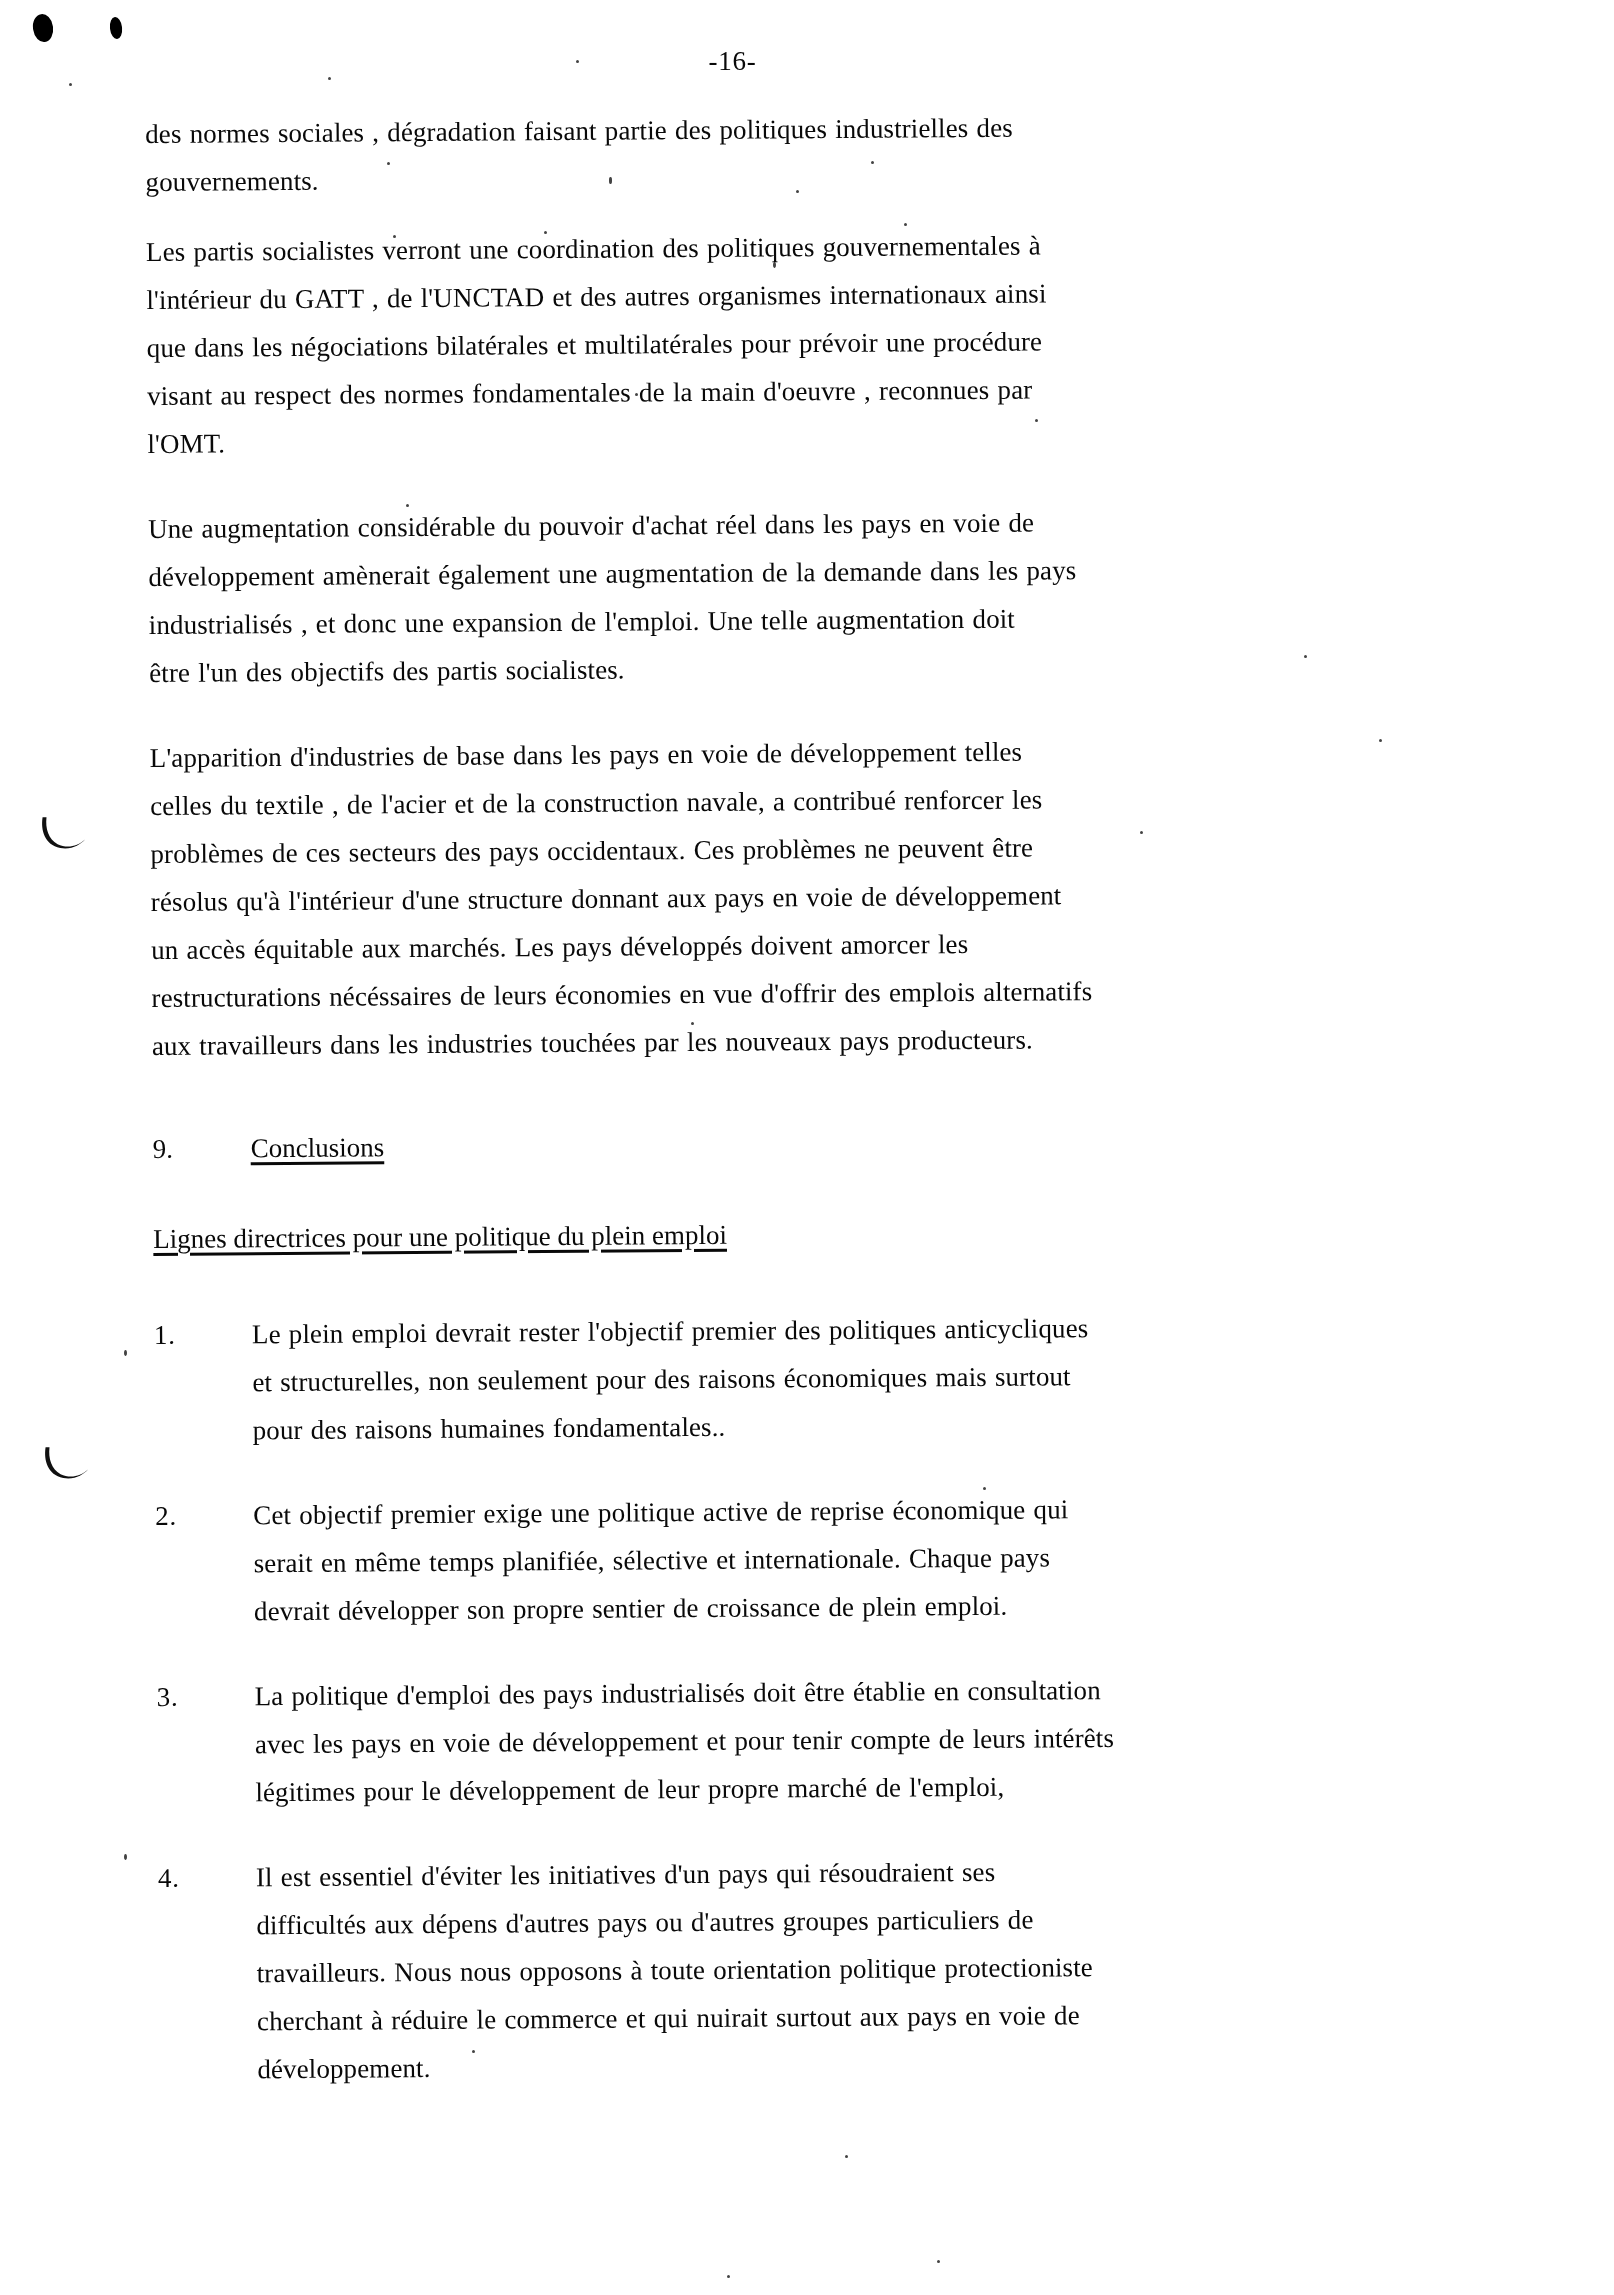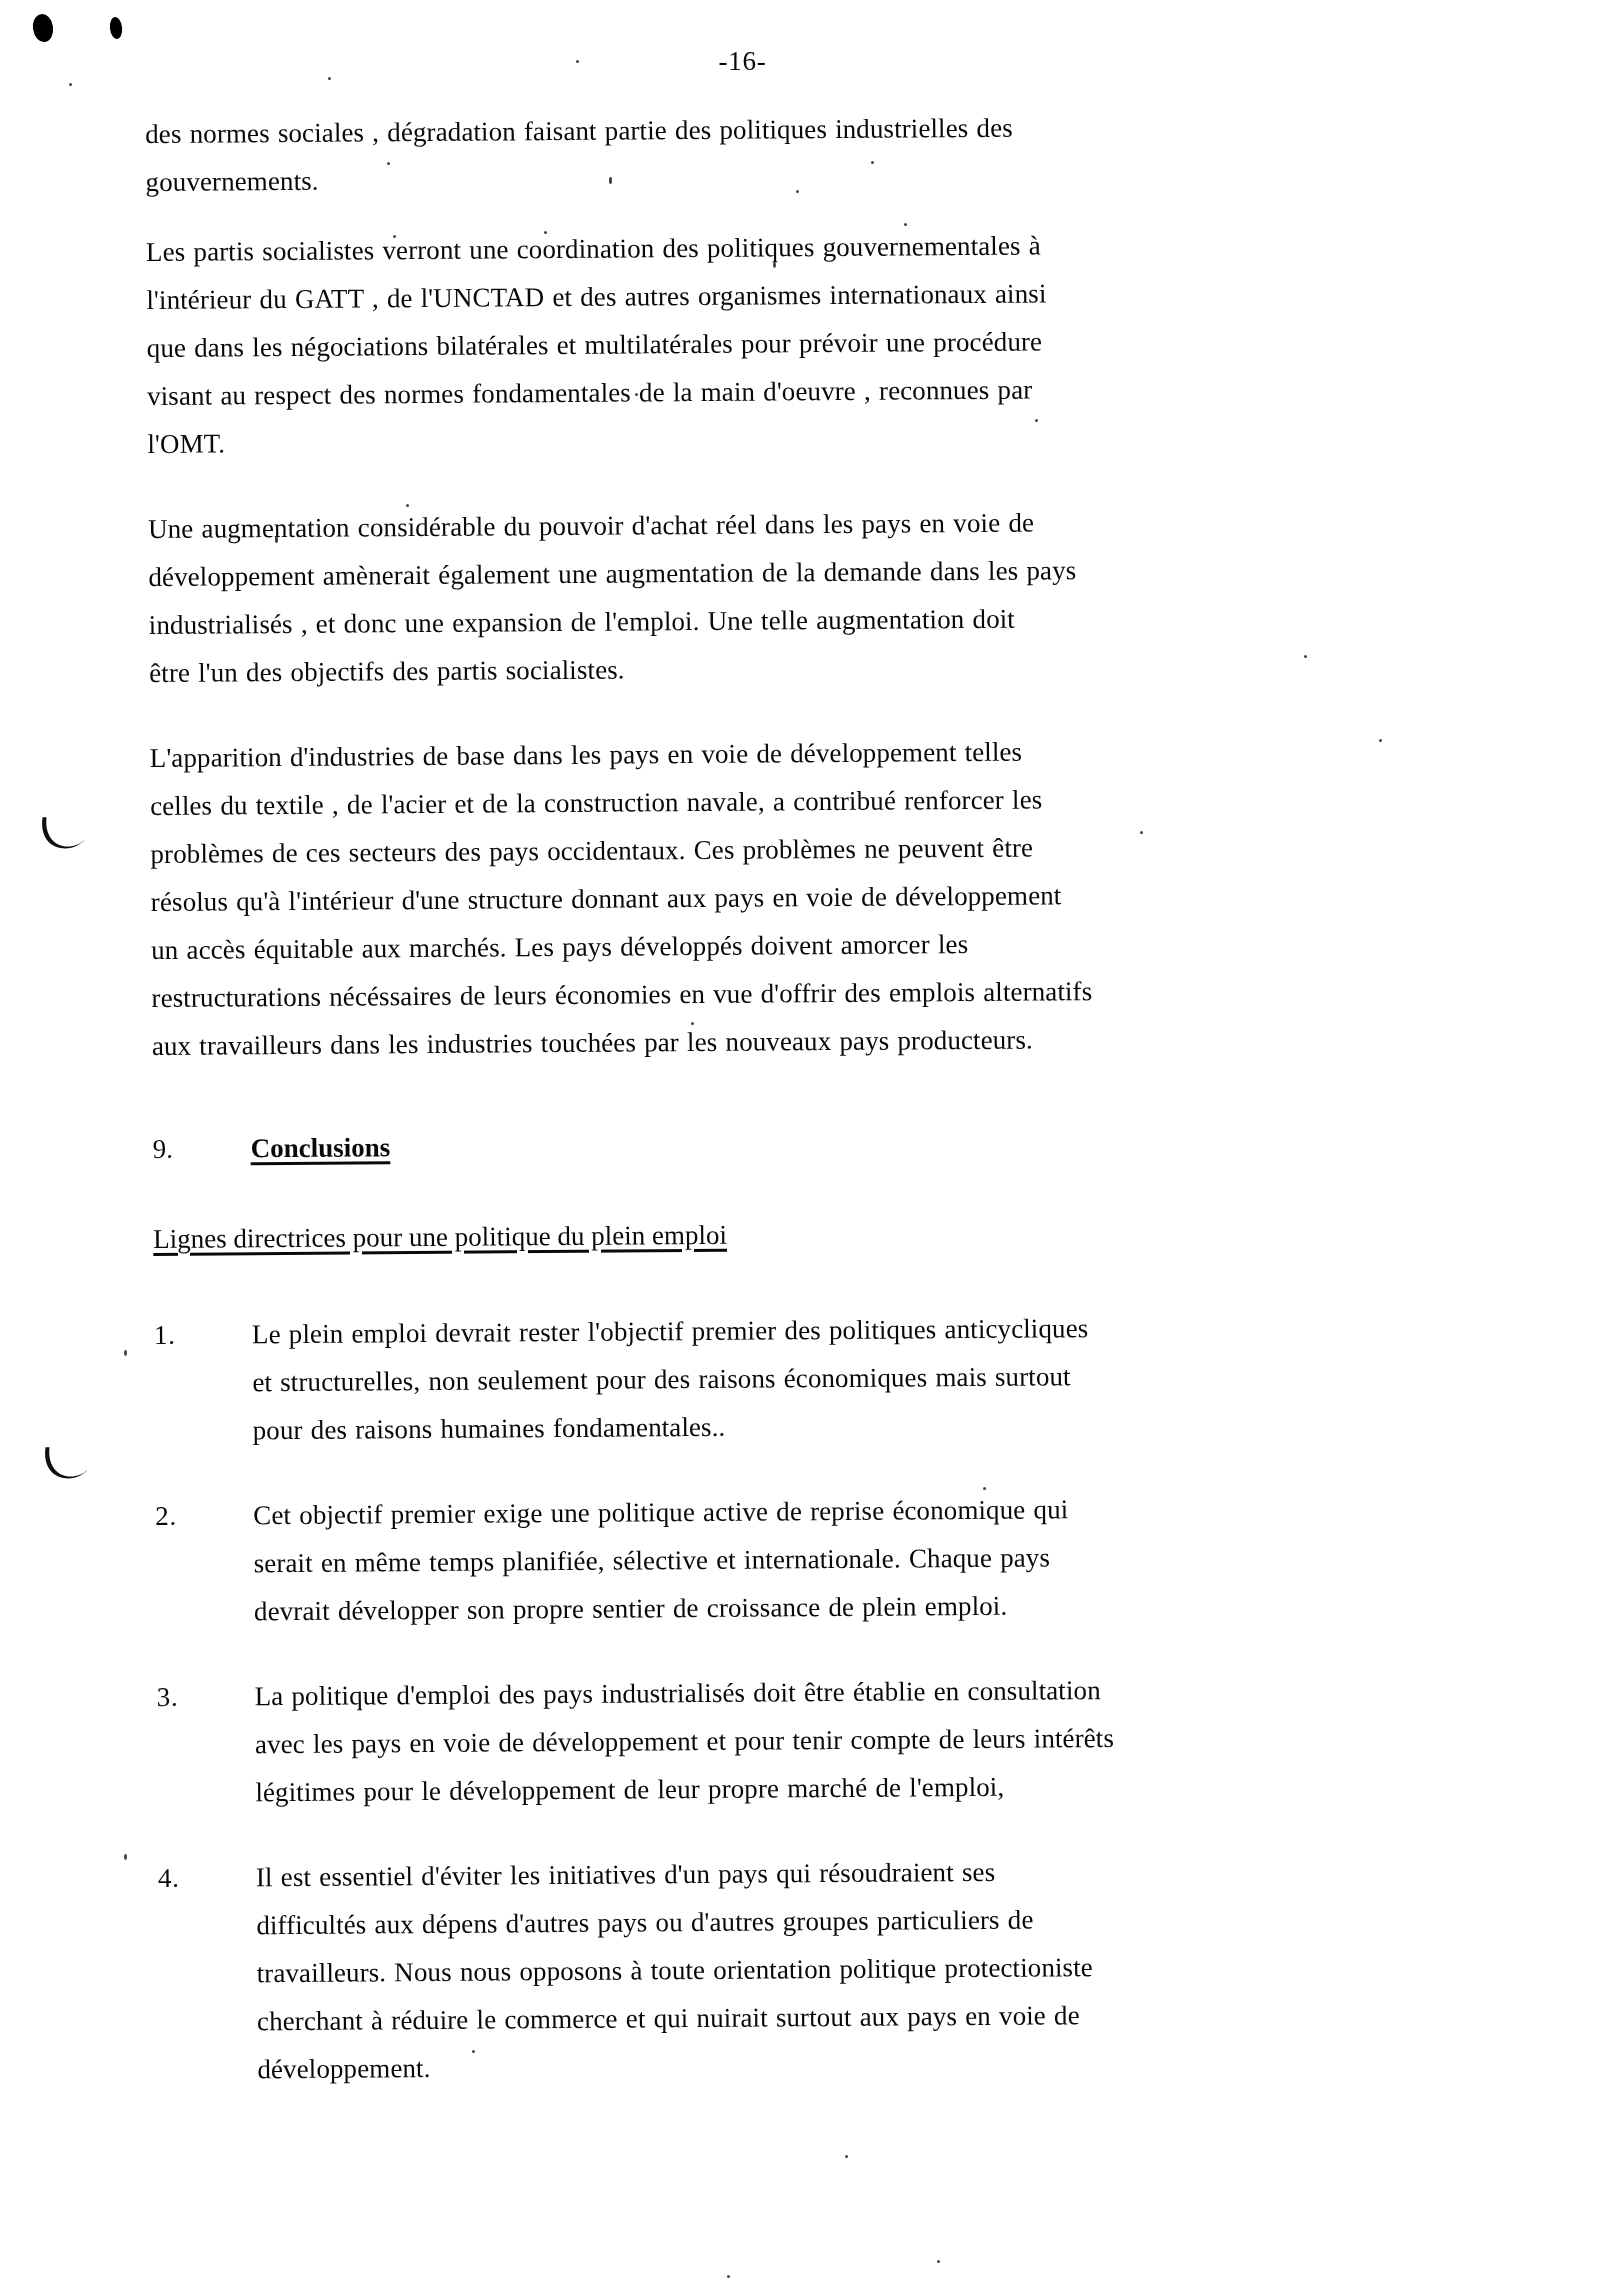--- a/index.html
+++ b/index.html
@@ -44,21 +44,21 @@
     width: 51px;
     height: 38px;
     overflow: visible;
   }
   #mark-1 { left: 38px; top: 816px; }
   #mark-2 { left: 41px; top: 1446px; }
 
   
   #page-number {
     position: absolute;
-    left: 12px;
+    left: 2px;
     top: 46px;
     width: 1461px;
     text-align: center;
     font-size: 27px;
     letter-spacing: 0.7px;
     font-family: "Liberation Serif", "DejaVu Serif", serif;
   }
 
   
   #body-col {
@@ -92,21 +92,20 @@
     align-items: baseline;
   }
   #section-heading .sec-num {
     width: 98px;
     flex: 0 0 98px;
   }
   #section-heading .sec-title {
     text-decoration: underline;
     text-underline-offset: 4.6px;
     text-decoration-thickness: 2.6px;
-    font-weight: bold;
   }
 
   
   #sub-heading {
     font-size: 27px;
     line-height: 39px;
     margin: 0 0 52px 0;
     text-decoration: underline;
     text-underline-offset: 4.6px;
     text-decoration-thickness: 2.6px;

